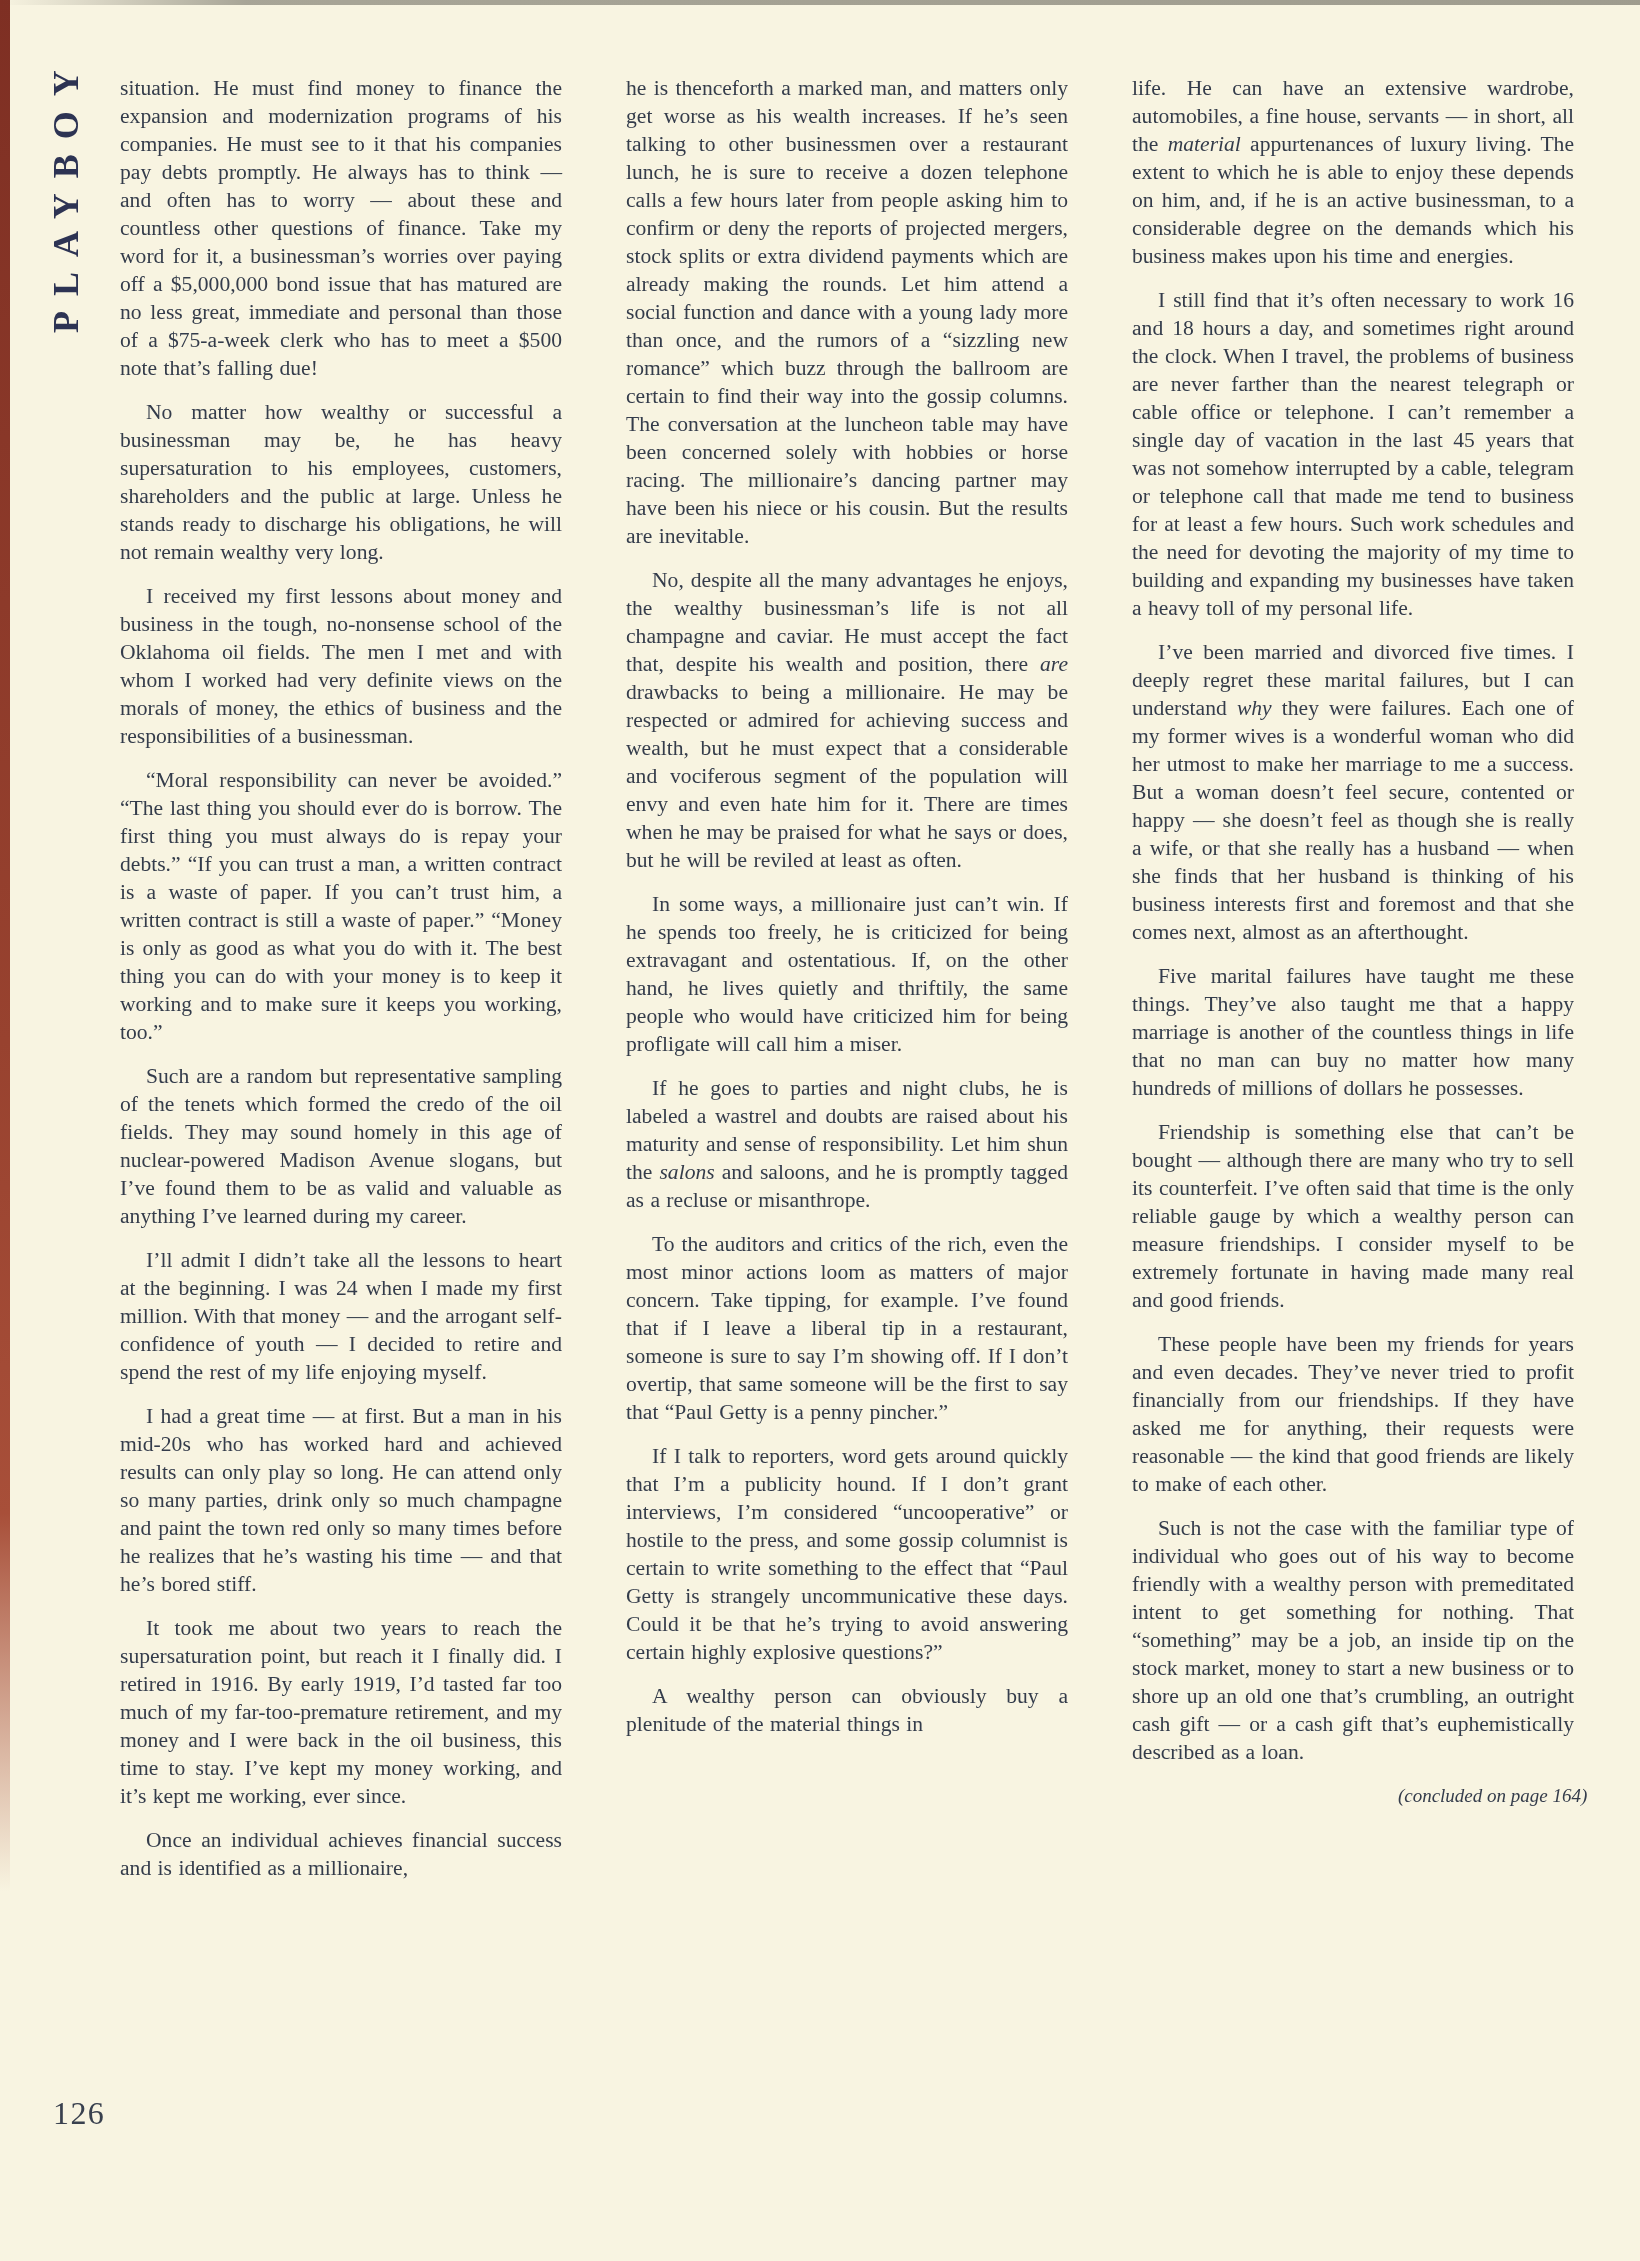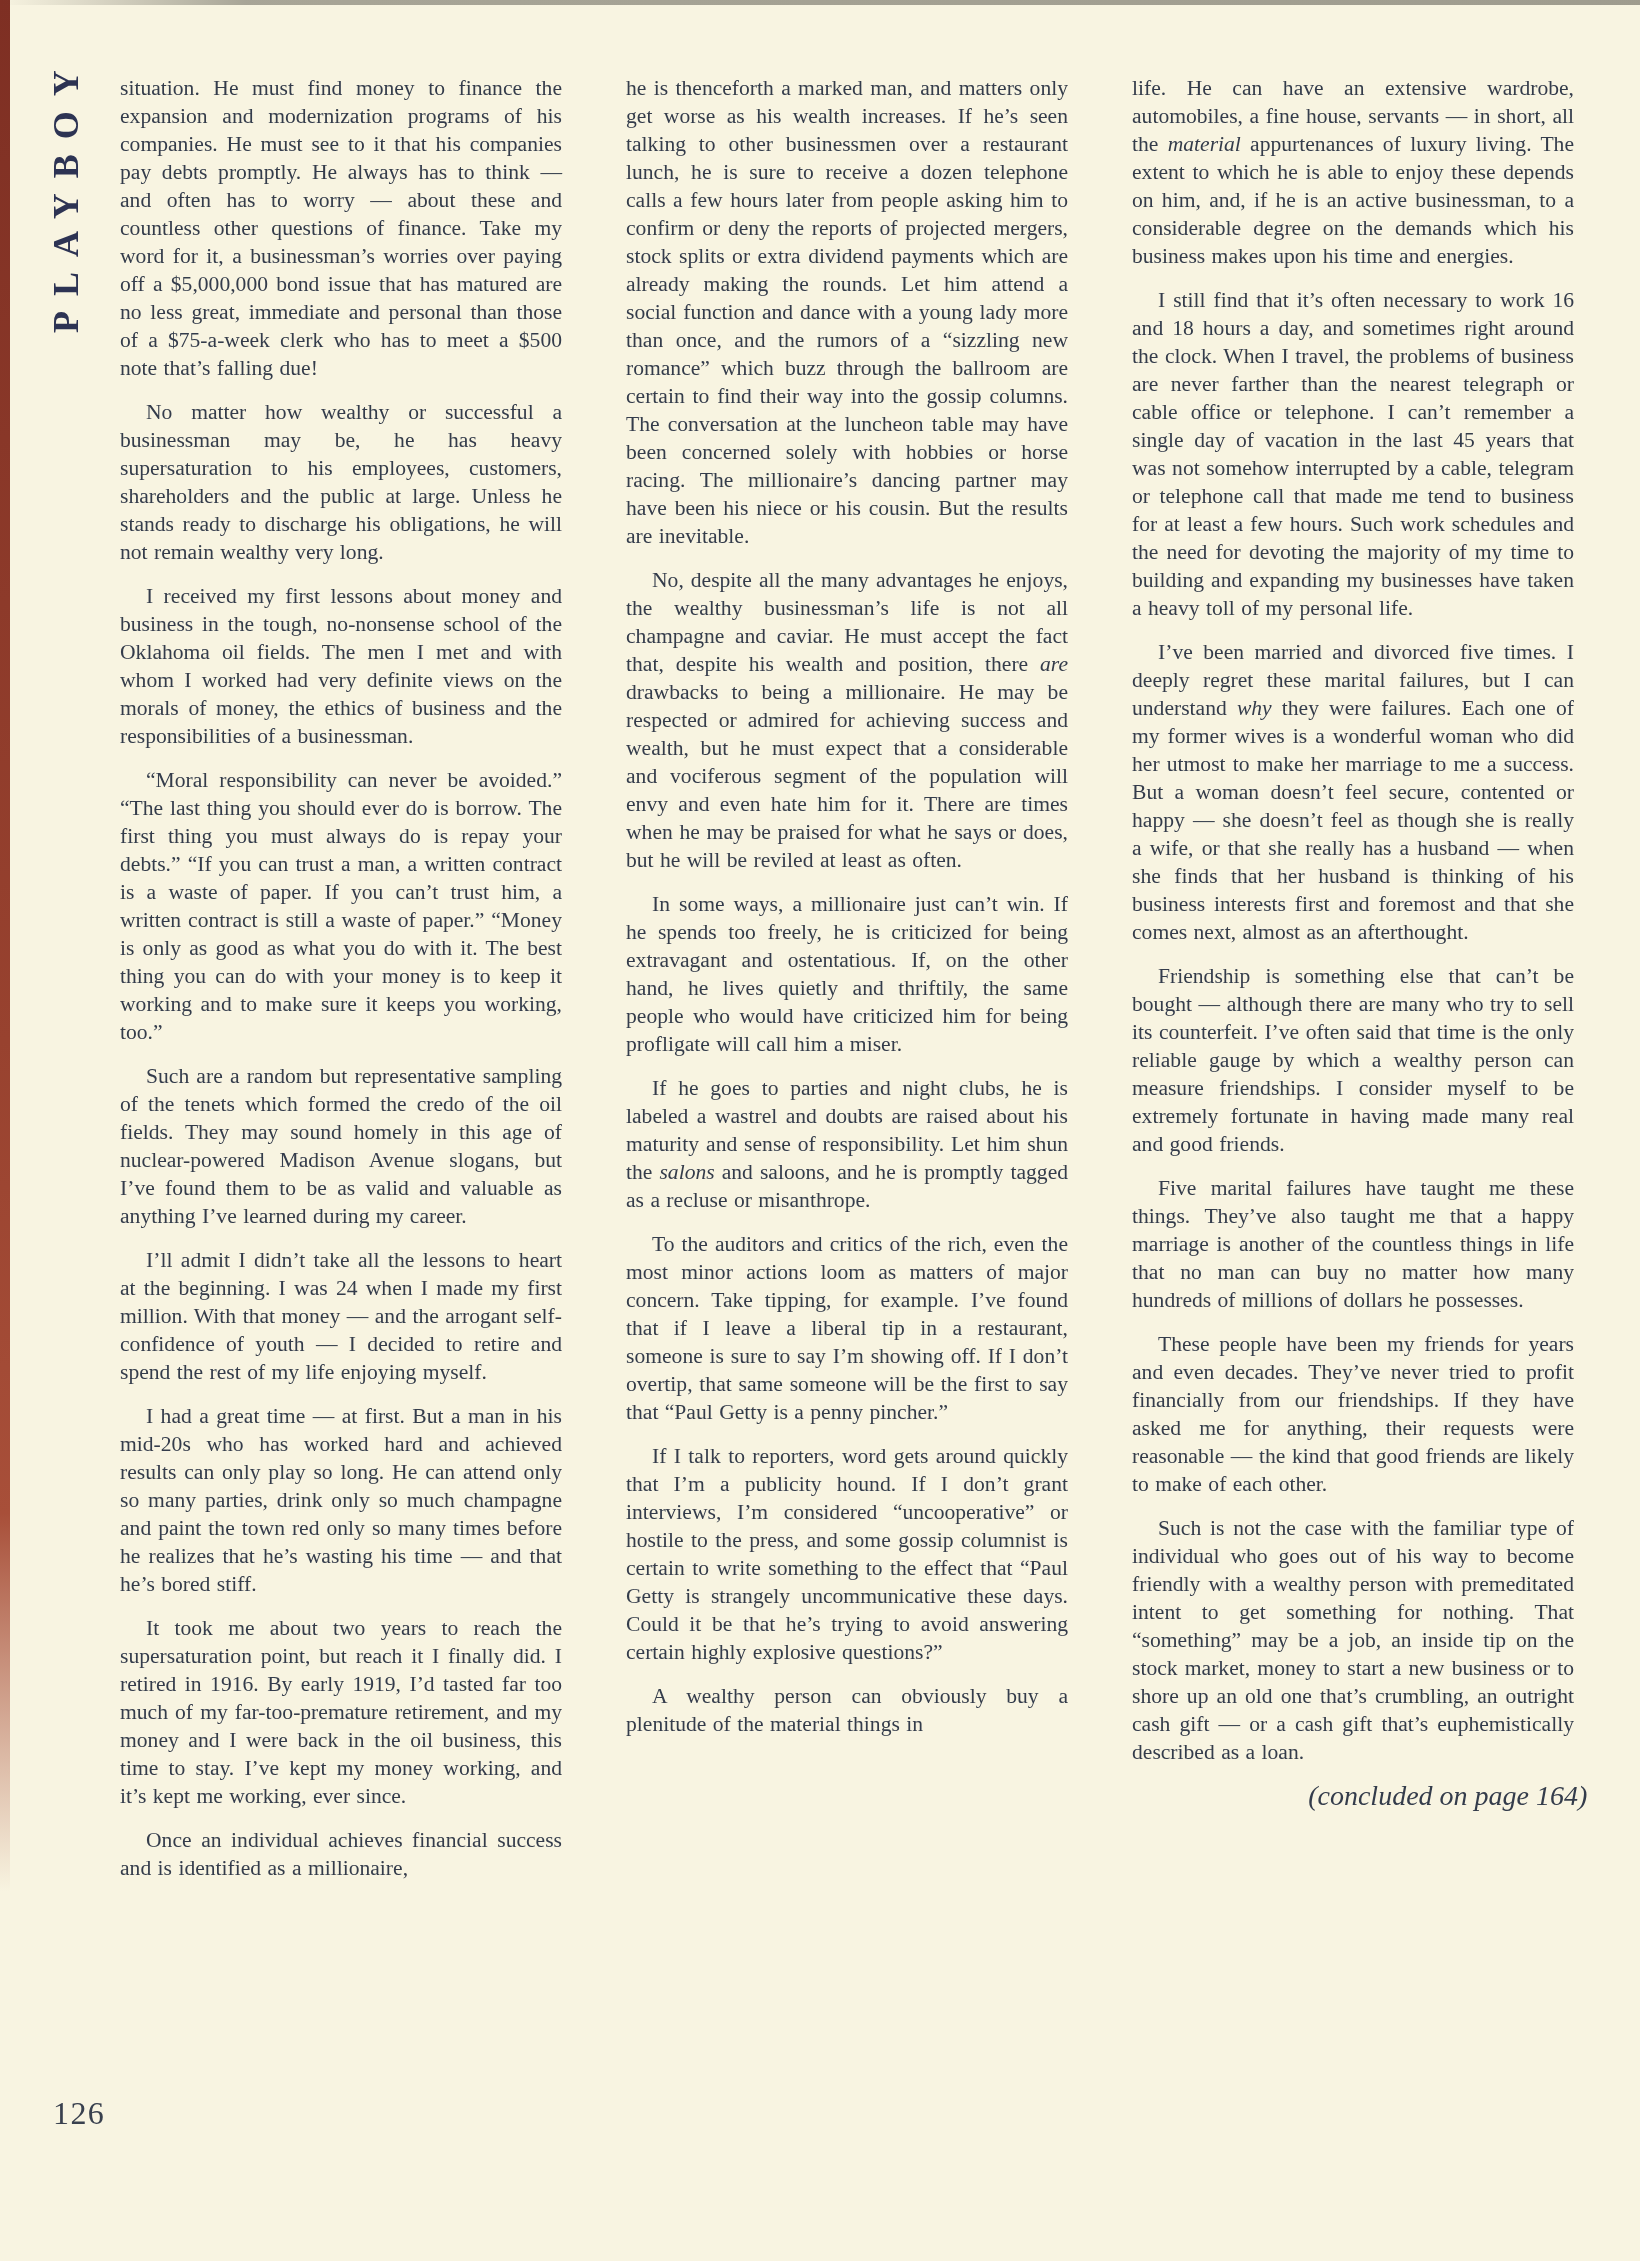--- a/index.html
+++ b/index.html
@@ -51,21 +51,21 @@
     word-spacing: 1px;
     hyphens: auto;
     -webkit-hyphens: auto;
   }
   p.para.no-indent { text-indent: 0; }
   p.para em { font-style: italic; }
   .concluded {
     margin: 0;
     text-align: right;
     font-style: italic;
-    font-size: 28px;
+    font-size: 19px;
     line-height: 28px;
     color: #343c4b;
     padding-right: 2.7px;
   }
   .page-number {
     position: absolute; left: 53px; top: 2095px;
     font-size: 32px;
     letter-spacing: 1.4px;
     color: #39404e;
   }
@@ -102,22 +102,22 @@
           <p class="para"><span>To the auditors and critics of the rich, even the most minor actions loom as matters of major concern. Take tipping, for example. I’ve found that if I leave a liberal tip in a restaurant, someone is sure to say I’m showing off. If I don’t overtip, that same someone will be the first to say that “Paul Getty is a penny pincher.”</span></p>
           <p class="para"><span>If I talk to reporters, word gets around quickly that I’m a publicity hound. If I don’t grant interviews, I’m considered “uncooperative” or hostile to the press, and some gossip columnist is certain to write something to the effect that “Paul Getty is strangely uncommunicative these days. Could it be that he’s trying to avoid answering certain highly explosive questions?”</span></p>
           <p class="para"><span>A wealthy person can obviously buy a plenitude of the material things in</span></p>
         </div>
     </div>
     <div class="col">
       <div class="col-flow">
           <p class="para no-indent"><span>life. He can have an extensive wardrobe, automobiles, a fine house, servants — in short, all the </span><em>material</em><span> appurtenances of luxury living. The extent to which he is able to enjoy these depends on him, and, if he is an active businessman, to a considerable degree on the demands which his business makes upon his time and energies.</span></p>
           <p class="para"><span>I still find that it’s often necessary to work 16 and 18 hours a day, and sometimes right around the clock. When I travel, the problems of business are never farther than the nearest telegraph or cable office or telephone. I can’t remember a single day of vacation in the last 45 years that was not somehow interrupted by a cable, telegram or telephone call that made me tend to business for at least a few hours. Such work schedules and the need for devoting the majority of my time to building and expanding my businesses have taken a heavy toll of my personal life.</span></p>
           <p class="para"><span>I’ve been married and divorced five times. I deeply regret these marital failures, but I can understand </span><em>why</em><span> they were failures. Each one of my former wives is a wonderful woman who did her utmost to make her marriage to me a success. But a woman doesn’t feel secure, contented or happy — she doesn’t feel as though she is really a wife, or that she really has a husband — when she finds that her husband is thinking of his business interests first and foremost and that she comes next, almost as an afterthought.</span></p>
+          <p class="para"><span>Five marital failures have taught me these things. They’ve also taught me that a happy marriage is another of the countless things in life that no man can buy no matter how many hundreds of millions of dollars he possesses.</span></p>
           <p class="para"><span>Friendship is something else that can’t be bought — although there are many who try to sell its counterfeit. I’ve often said that time is the only reliable gauge by which a wealthy person can measure friendships. I consider myself to be extremely fortunate in having made many real and good friends.</span></p>
-          <p class="para"><span>Five marital failures have taught me these things. They’ve also taught me that a happy marriage is another of the countless things in life that no man can buy no matter how many hundreds of millions of dollars he possesses.</span></p>
           <p class="para"><span>These people have been my friends for years and even decades. They’ve never tried to profit financially from our friendships. If they have asked me for anything, their requests were reasonable — the kind that good friends are likely to make of each other.</span></p>
           <p class="para"><span>Such is not the case with the familiar type of individual who goes out of his way to become friendly with a wealthy person with premeditated intent to get something for nothing. That “something” may be a job, an inside tip on the stock market, money to start a new business or to shore up an old one that’s crumbling, an outright cash gift — or a cash gift that’s euphemistically described as a loan.</span></p>
         </div>
       <p class="concluded">(concluded on page 164)</p>
     </div>
   </div>
 
   <div class="page-number">126</div>
 </div>
 

